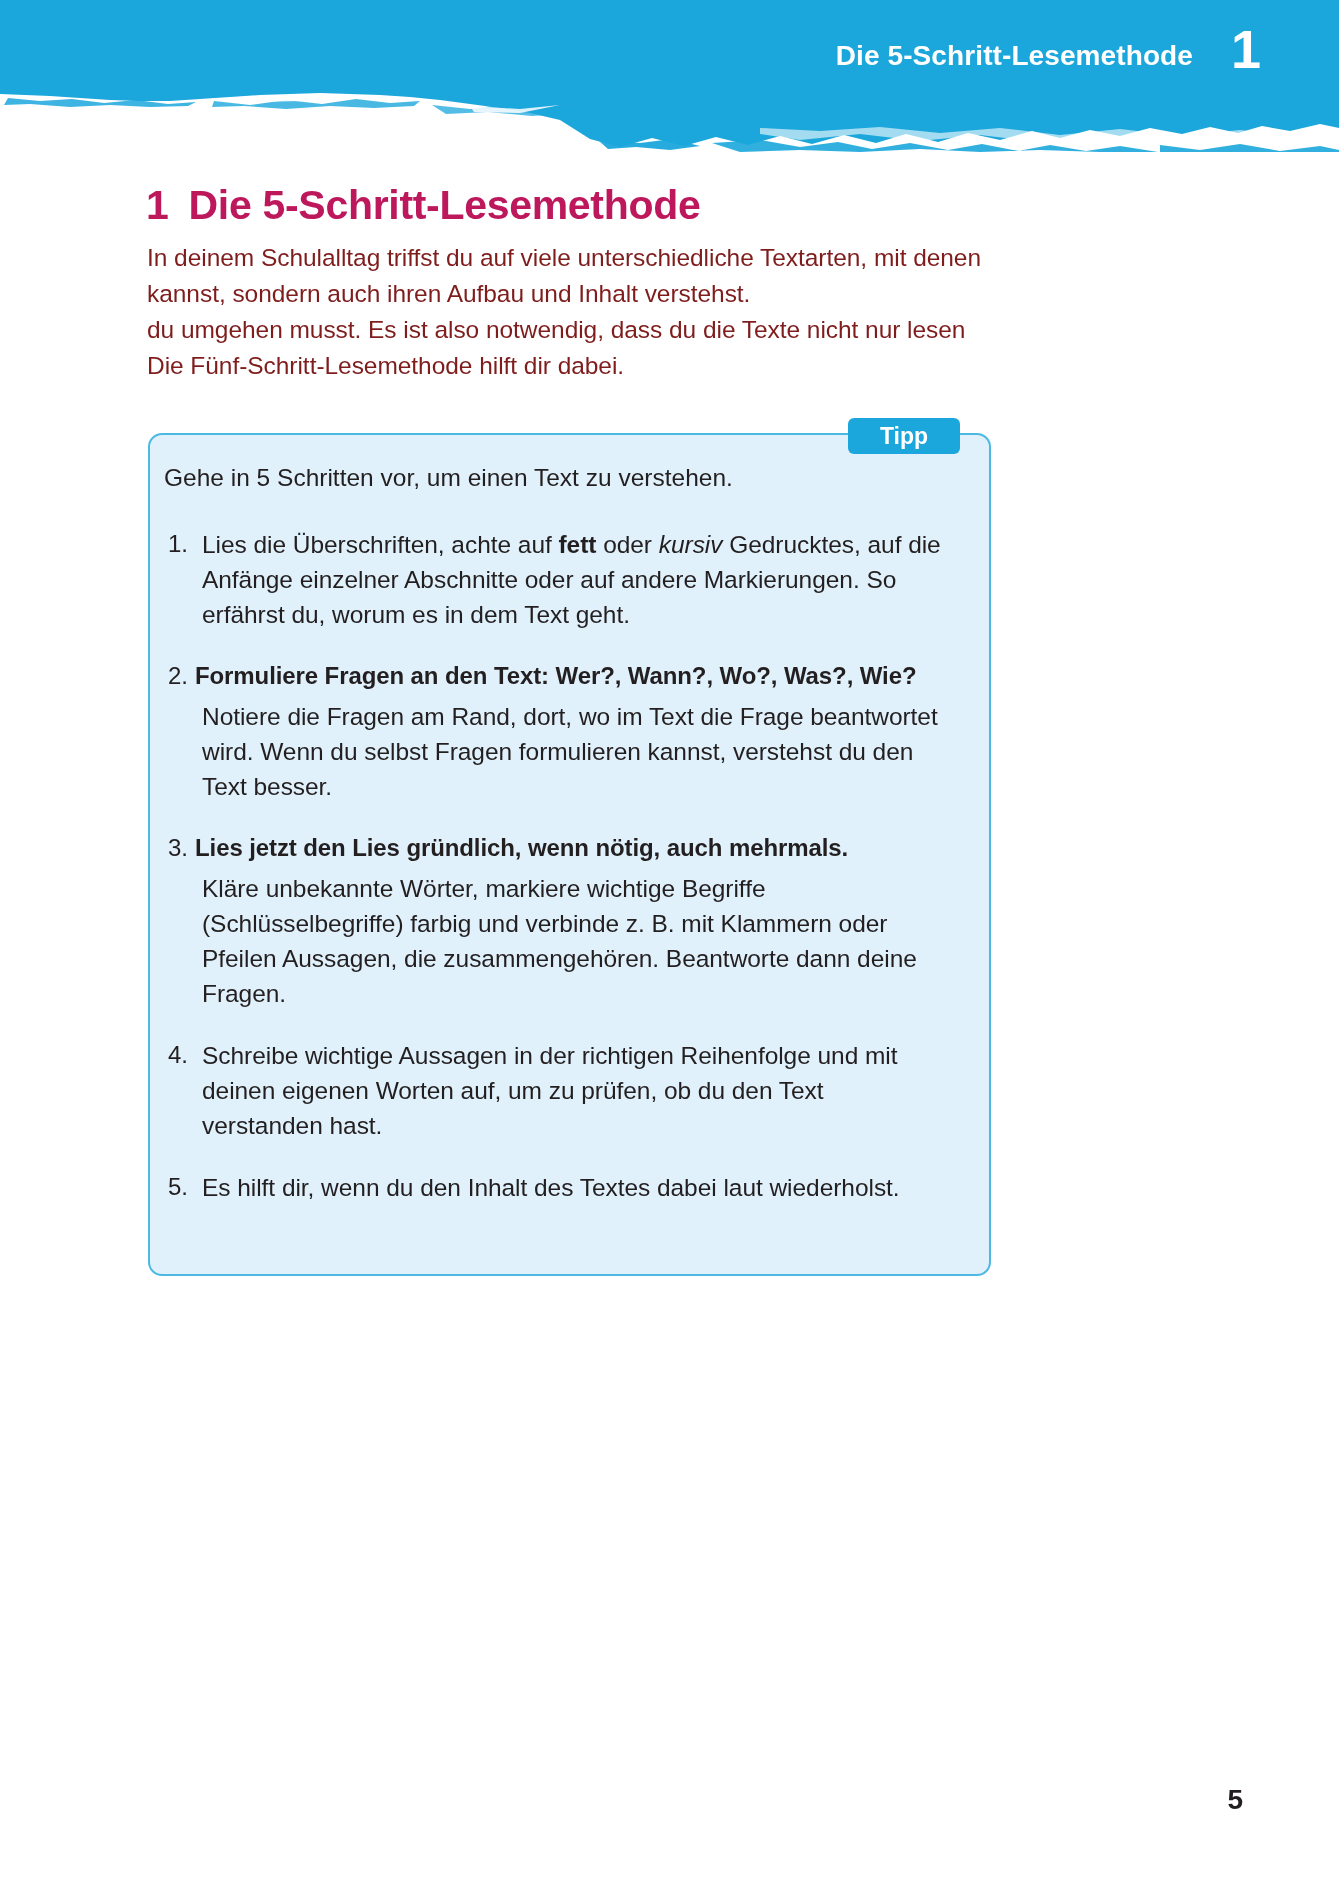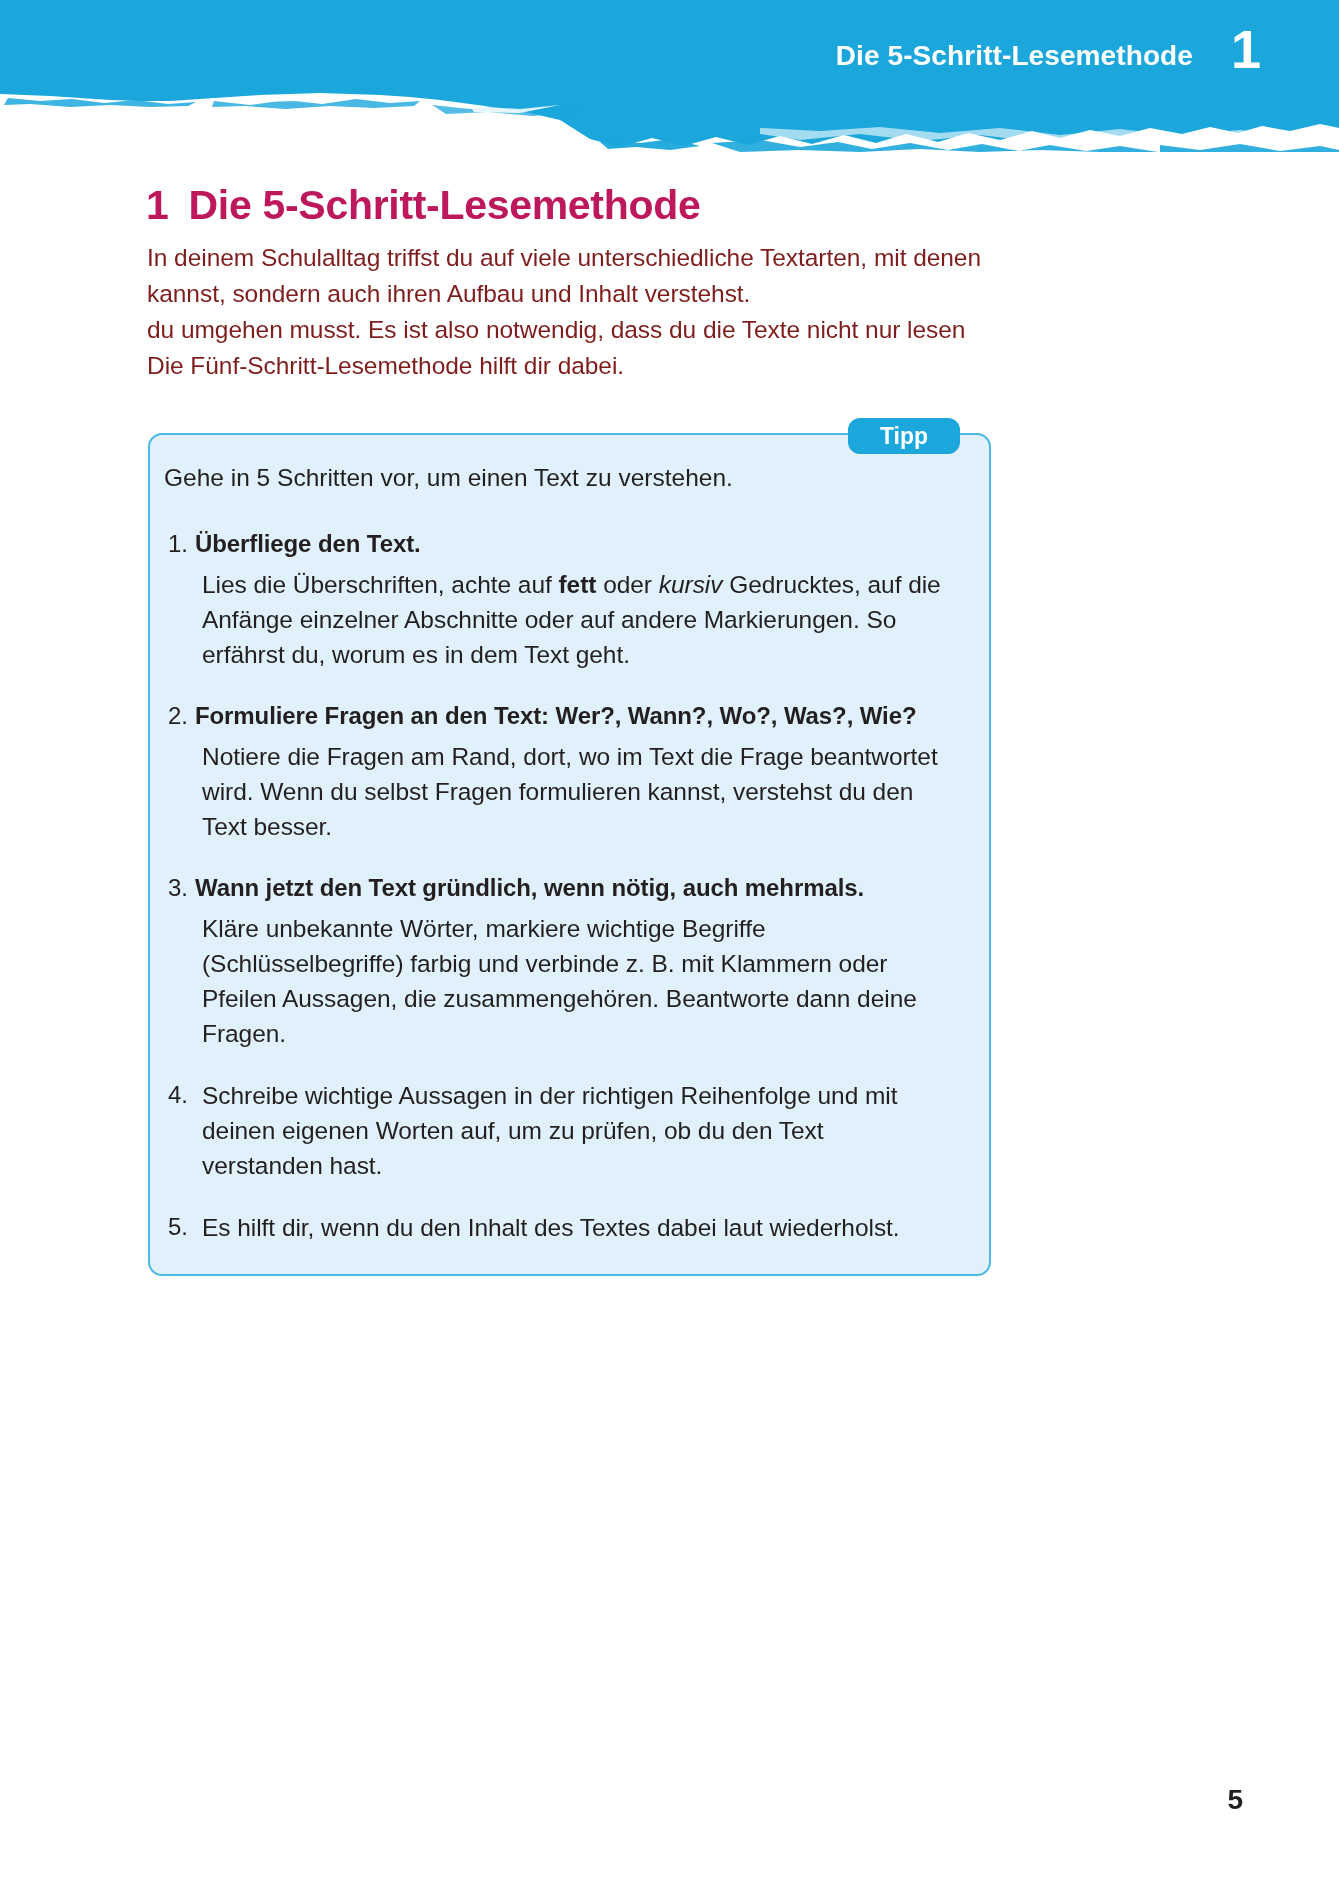--- a/index.html
+++ b/index.html
@@ -95,21 +95,21 @@
     border: 2px solid #4BB9E2;
     border-radius: 14px;
   }
   .tipp-badge {
     position: absolute;
     left: 848px;
     top: 418px;
     width: 112px;
     height: 36px;
     background: #1BA7DC;
-    border-radius: 12px;
+    border-radius: 6px;
     color: #ffffff;
     font-size: 23px;
     font-weight: bold;
     display: flex;
     align-items: center;
     justify-content: center;
     z-index: 5;
   }
 
   .tipp-inner {
@@ -215,33 +215,32 @@
 
 <div class="tipp-box"></div>
 
 <div class="tipp-inner">
   <p class="tipp-lead">Gehe in 5 Schritten vor, um einen Text zu verstehen.</p>
 
   <ol class="steps">
 
     <li class="step">
       <span class="step-num">1.</span>
-      <p class="step-head">Überfliege den Text.</p>
       <p class="step-body"><span>Lies die Überschriften, achte auf </span><strong>fett</strong><span> oder </span><em>kursiv</em><span> Gedrucktes, auf die Anfänge einzelner Abschnitte oder auf andere Markierungen. So erfährst du, worum es in dem Text geht.</span></p>
     </li>
 
     <li class="step">
       <span class="step-num">2.</span>
       <p class="step-head">Formuliere Fragen an den Text: Wer?, Wann?, Wo?, Was?, Wie?</p>
       <p class="step-body">Notiere die Fragen am Rand, dort, wo im Text die Frage beantwortet wird. Wenn du selbst Fragen formulieren kannst, verstehst du den Text besser.</p>
     </li>
 
     <li class="step">
       <span class="step-num">3.</span>
-      <p class="step-head">Wann jetzt den Text gründlich, wenn nötig, auch mehrmals.</p>
+      <p class="step-head">Lies jetzt den Lies gründlich, wenn nötig, auch mehrmals.</p>
       <p class="step-body">Kläre unbekannte Wörter, markiere wichtige Begriffe (Schlüsselbegriffe) farbig und verbinde z. B. mit Klammern oder Pfeilen Aussagen, die zusammengehören. Beantworte dann deine Fragen.</p>
     </li>
 
     <li class="step">
       <span class="step-num">4.</span>
       <p class="step-body">Schreibe wichtige Aussagen in der richtigen Reihenfolge und mit deinen eigenen Worten auf, um zu prüfen, ob du den Text verstanden hast.</p>
     </li>
 
     <li class="step">
       <span class="step-num">5.</span>

